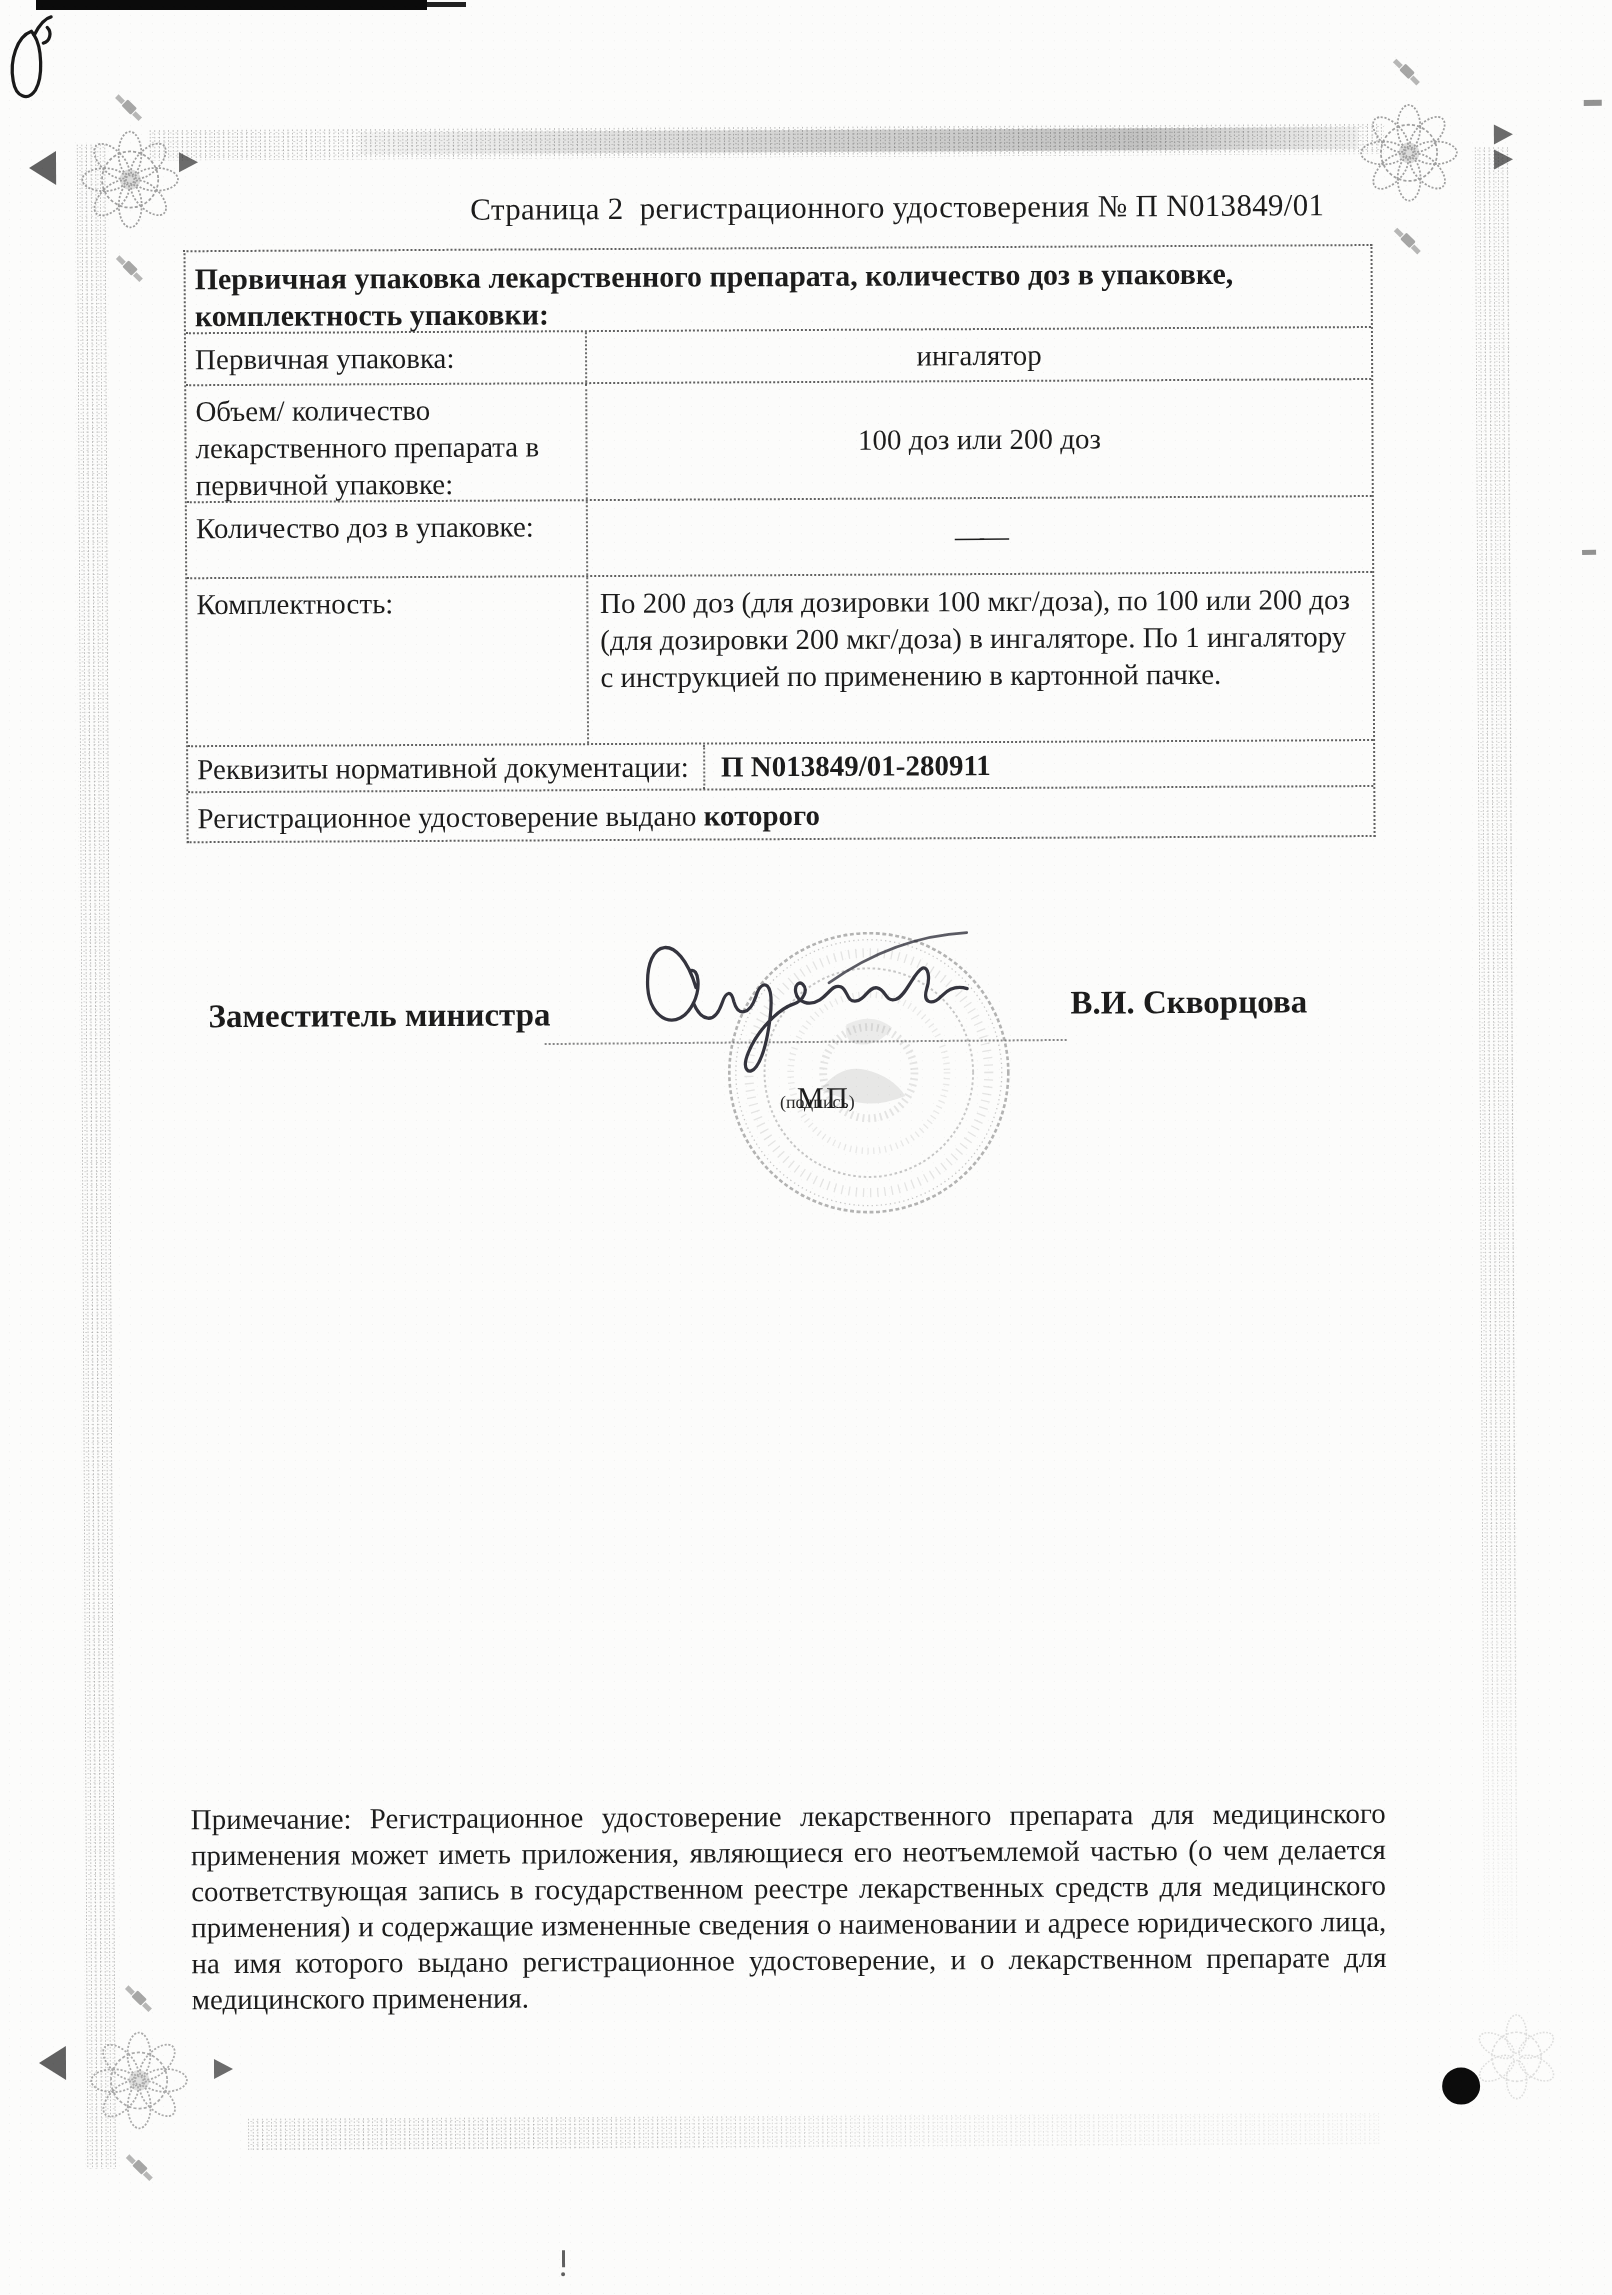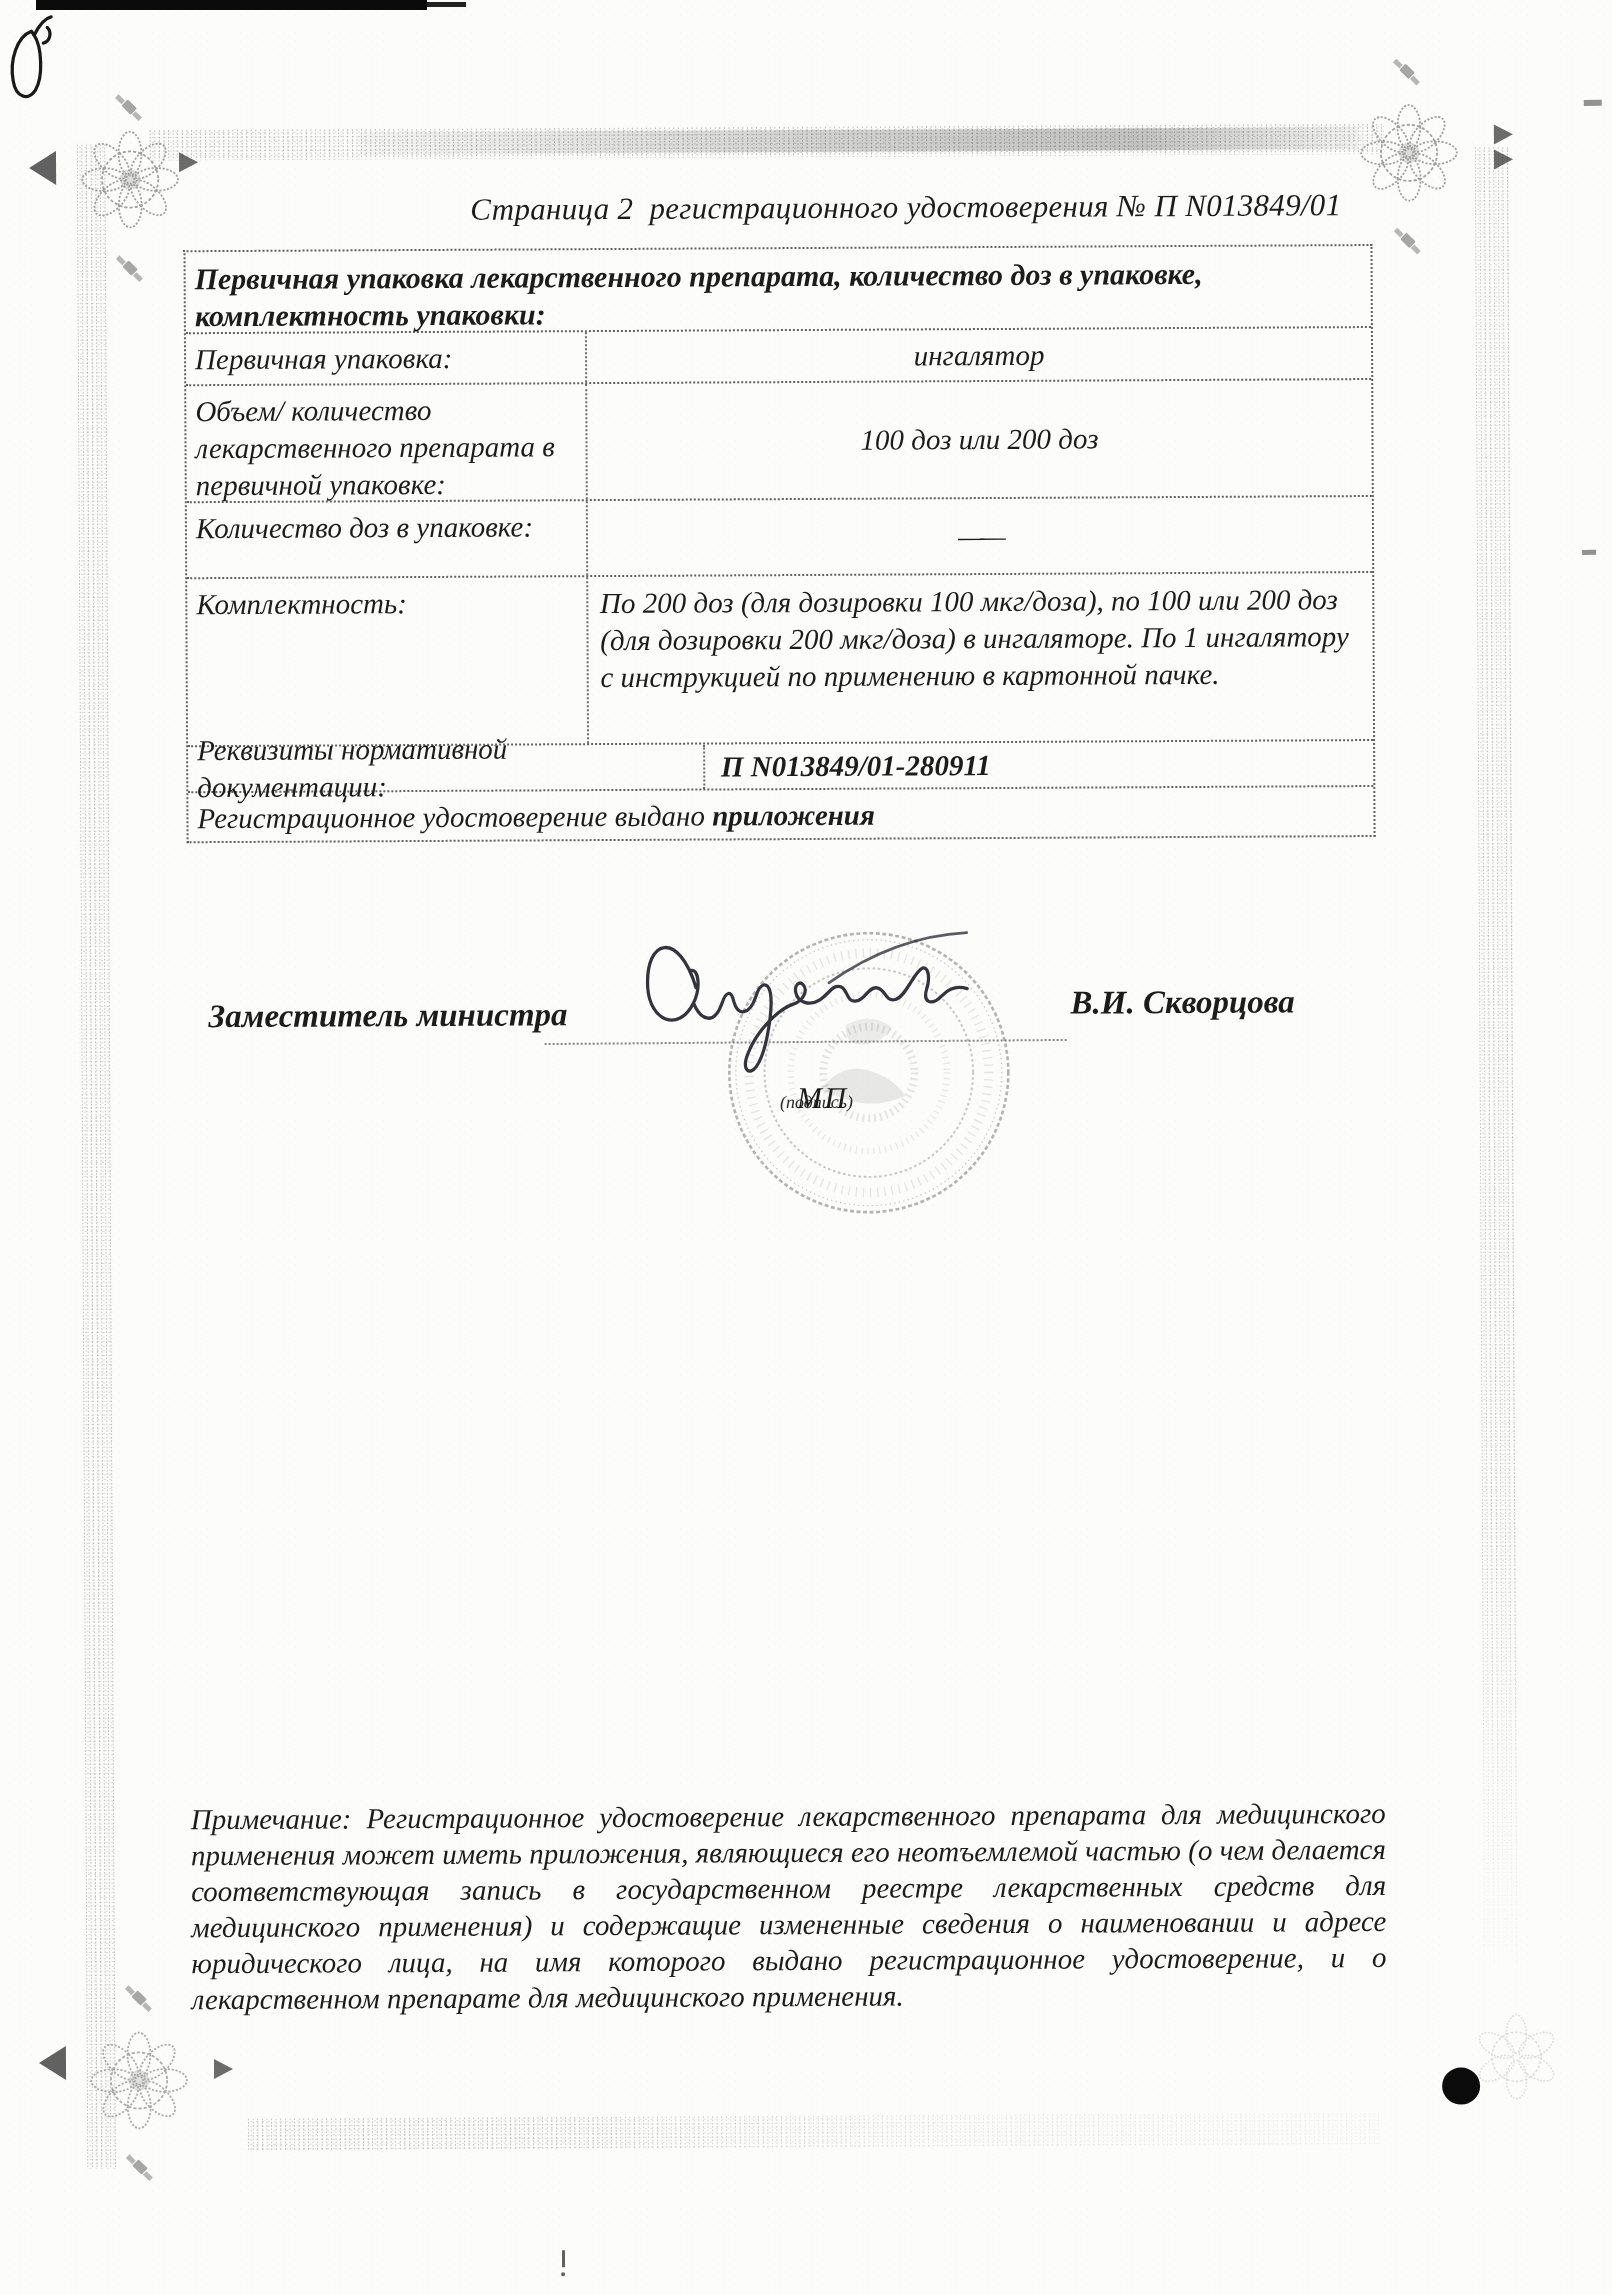--- a/index.html
+++ b/index.html
@@ -1,21 +1,20 @@
 <!DOCTYPE html>
 <html style="font-size:10.4px"><head>
 <meta charset="utf-8">
 <style>
   html,body { margin:0; padding:0; background:#e8e8e8; }
   .page {
     position:relative; width:1612px; height:2295px; margin:0 auto;
     background:#fcfcfb; overflow:hidden;
     font-family:"Liberation Serif","DejaVu Serif",serif;
     color:#1c1c1c;
-    font-style:italic;
   }
   
   .page::after {
     content:""; position:absolute; inset:0; pointer-events:none;
     background-image:
       radial-gradient(rgba(0,0,0,.22) 0.5px, transparent 0.7px),
       radial-gradient(rgba(0,0,0,.14) 0.5px, transparent 0.7px);
     background-size:8.5px 5.9px, 11px 8.5px;
     background-position:0 0, 3.9px 2.6px;
     opacity:.35;
@@ -198,21 +197,21 @@
       </div>
       <div class="trow" style="height:168px;">
         <div class="cell-l">Комплектность:</div>
         <div class="cell-v left">По 200 доз (для дозировки 100 мкг/доза), по 100 или 200 доз (для дозировки 200 мкг/доза) в ингаляторе. По 1 ингалятору с инструкцией по применению в картонной пачке.</div>
       </div>
       <div class="trow r5" style="height:46px;">
         <div class="cell-l">Реквизиты нормативной документации:</div>
         <div class="cell-v">П N013849/01-280911</div>
       </div>
       <div class="trow" style="height:48px;">
-        <div class="r6cell"><span>Регистрационное удостоверение выдано</span> <span class="bold">приложения</span></div>
+        <div class="r6cell"><span>Регистрационное удостоверение выдано</span> <span class="bold">которого</span></div>
       </div>
     </div>
 
     <div class="minister">Заместитель министра</div>
     <div class="signer">В.И. Скворцова</div>
     <div class="sigline"></div>
     <div class="podpis">(подпись)</div>
     <div class="mp">МП</div>
 
     <svg class="seal" width="292" height="292" viewBox="0 0 448 448">

